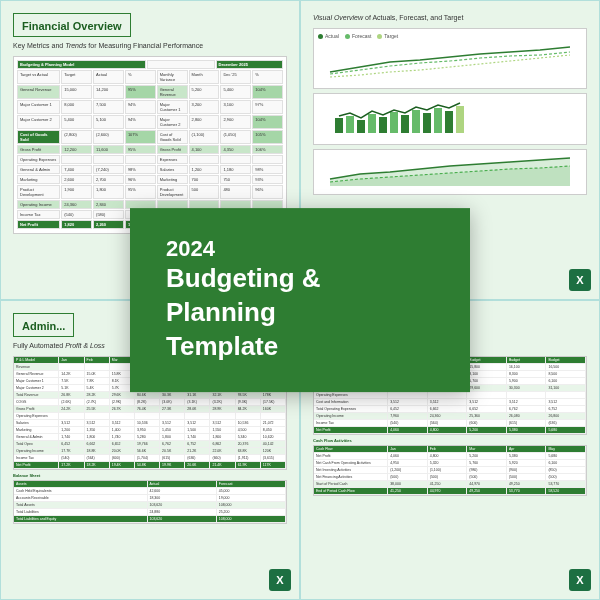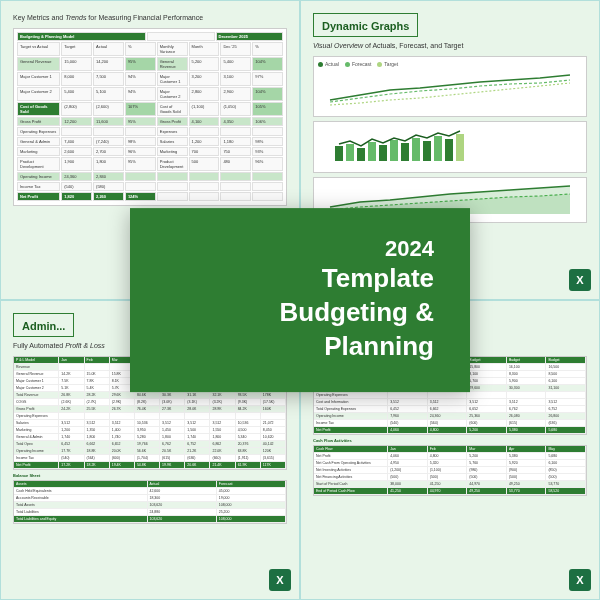--- a/index.html
+++ b/index.html
@@ -120,21 +120,21 @@
     }
 
     
     .center-overlay {
       position: absolute;
       top: 50%;
       left: 50%;
       transform: translate(-50%, -50%);
       background: #2e7d32;
       color: white;
-      text-align: right;
+      text-align: left;
       padding: 28px 36px;
       z-index: 10;
       width: 340px;
       box-shadow: 0 4px 20px rgba(0,0,0,0.3);
     }
 
     .overlay-year {
       font-size: 22px;
       font-weight: bold;
       line-height: 1.2;
@@ -199,20 +199,23 @@
       background: #2e7d32;
       color: white;
     }
   </style>
 </head>
 <body>
 
 <div class="grid-container">
 
   <div class="quadrant">
+    <div class="quadrant-title-box">
+      <span class="quadrant-title">Financial Overview</span>
+    </div>
     <div class="quadrant-subtitle">
       Key Metrics and <em>Trends</em> for Measuring Financial Performance
     </div>
 
     
     <div class="sheet-mockup">
       <div class="sheet-row">
         <div class="sheet-cell header" style="flex:2">Budgeting &amp; Planning Model</div>
         <div class="sheet-cell" style="flex:1"></div>
         <div class="sheet-cell header">December 2025</div>
@@ -346,23 +349,20 @@
           <div class="sheet-cell"></div>
           <div class="sheet-cell"></div>
           <div class="sheet-cell"></div>
       </div>
     </div>
 
     <div class="excel-badge">X</div>
   </div>
 
   <div class="quadrant">
-    <div class="quadrant-title-box">
-      <span class="quadrant-title">Dynamic Graphs</span>
-    </div>
     <div class="quadrant-subtitle">
       <em>Visual Overview</em> of Actuals, Forecast, and Target
     </div>
 
     
     <div class="graph-area">
       <div class="graph-legend">
         <div class="legend-item">
           <div class="legend-dot" style="background:#2e7d32;"></div>
           <span>Actual</span>
@@ -820,15 +820,15 @@
       </div>
     </div>
 
     <div class="excel-badge">X</div>
   </div>
 
 </div>
 
 <div class="center-overlay">
   <div class="overlay-year">2024</div>
+  <div class="overlay-title">Budgeting &amp; Planning</div>
   <div class="overlay-title">Template</div>
-  <div class="overlay-title">Budgeting &amp; Planning</div>
 </div>
 
 </body></html>

